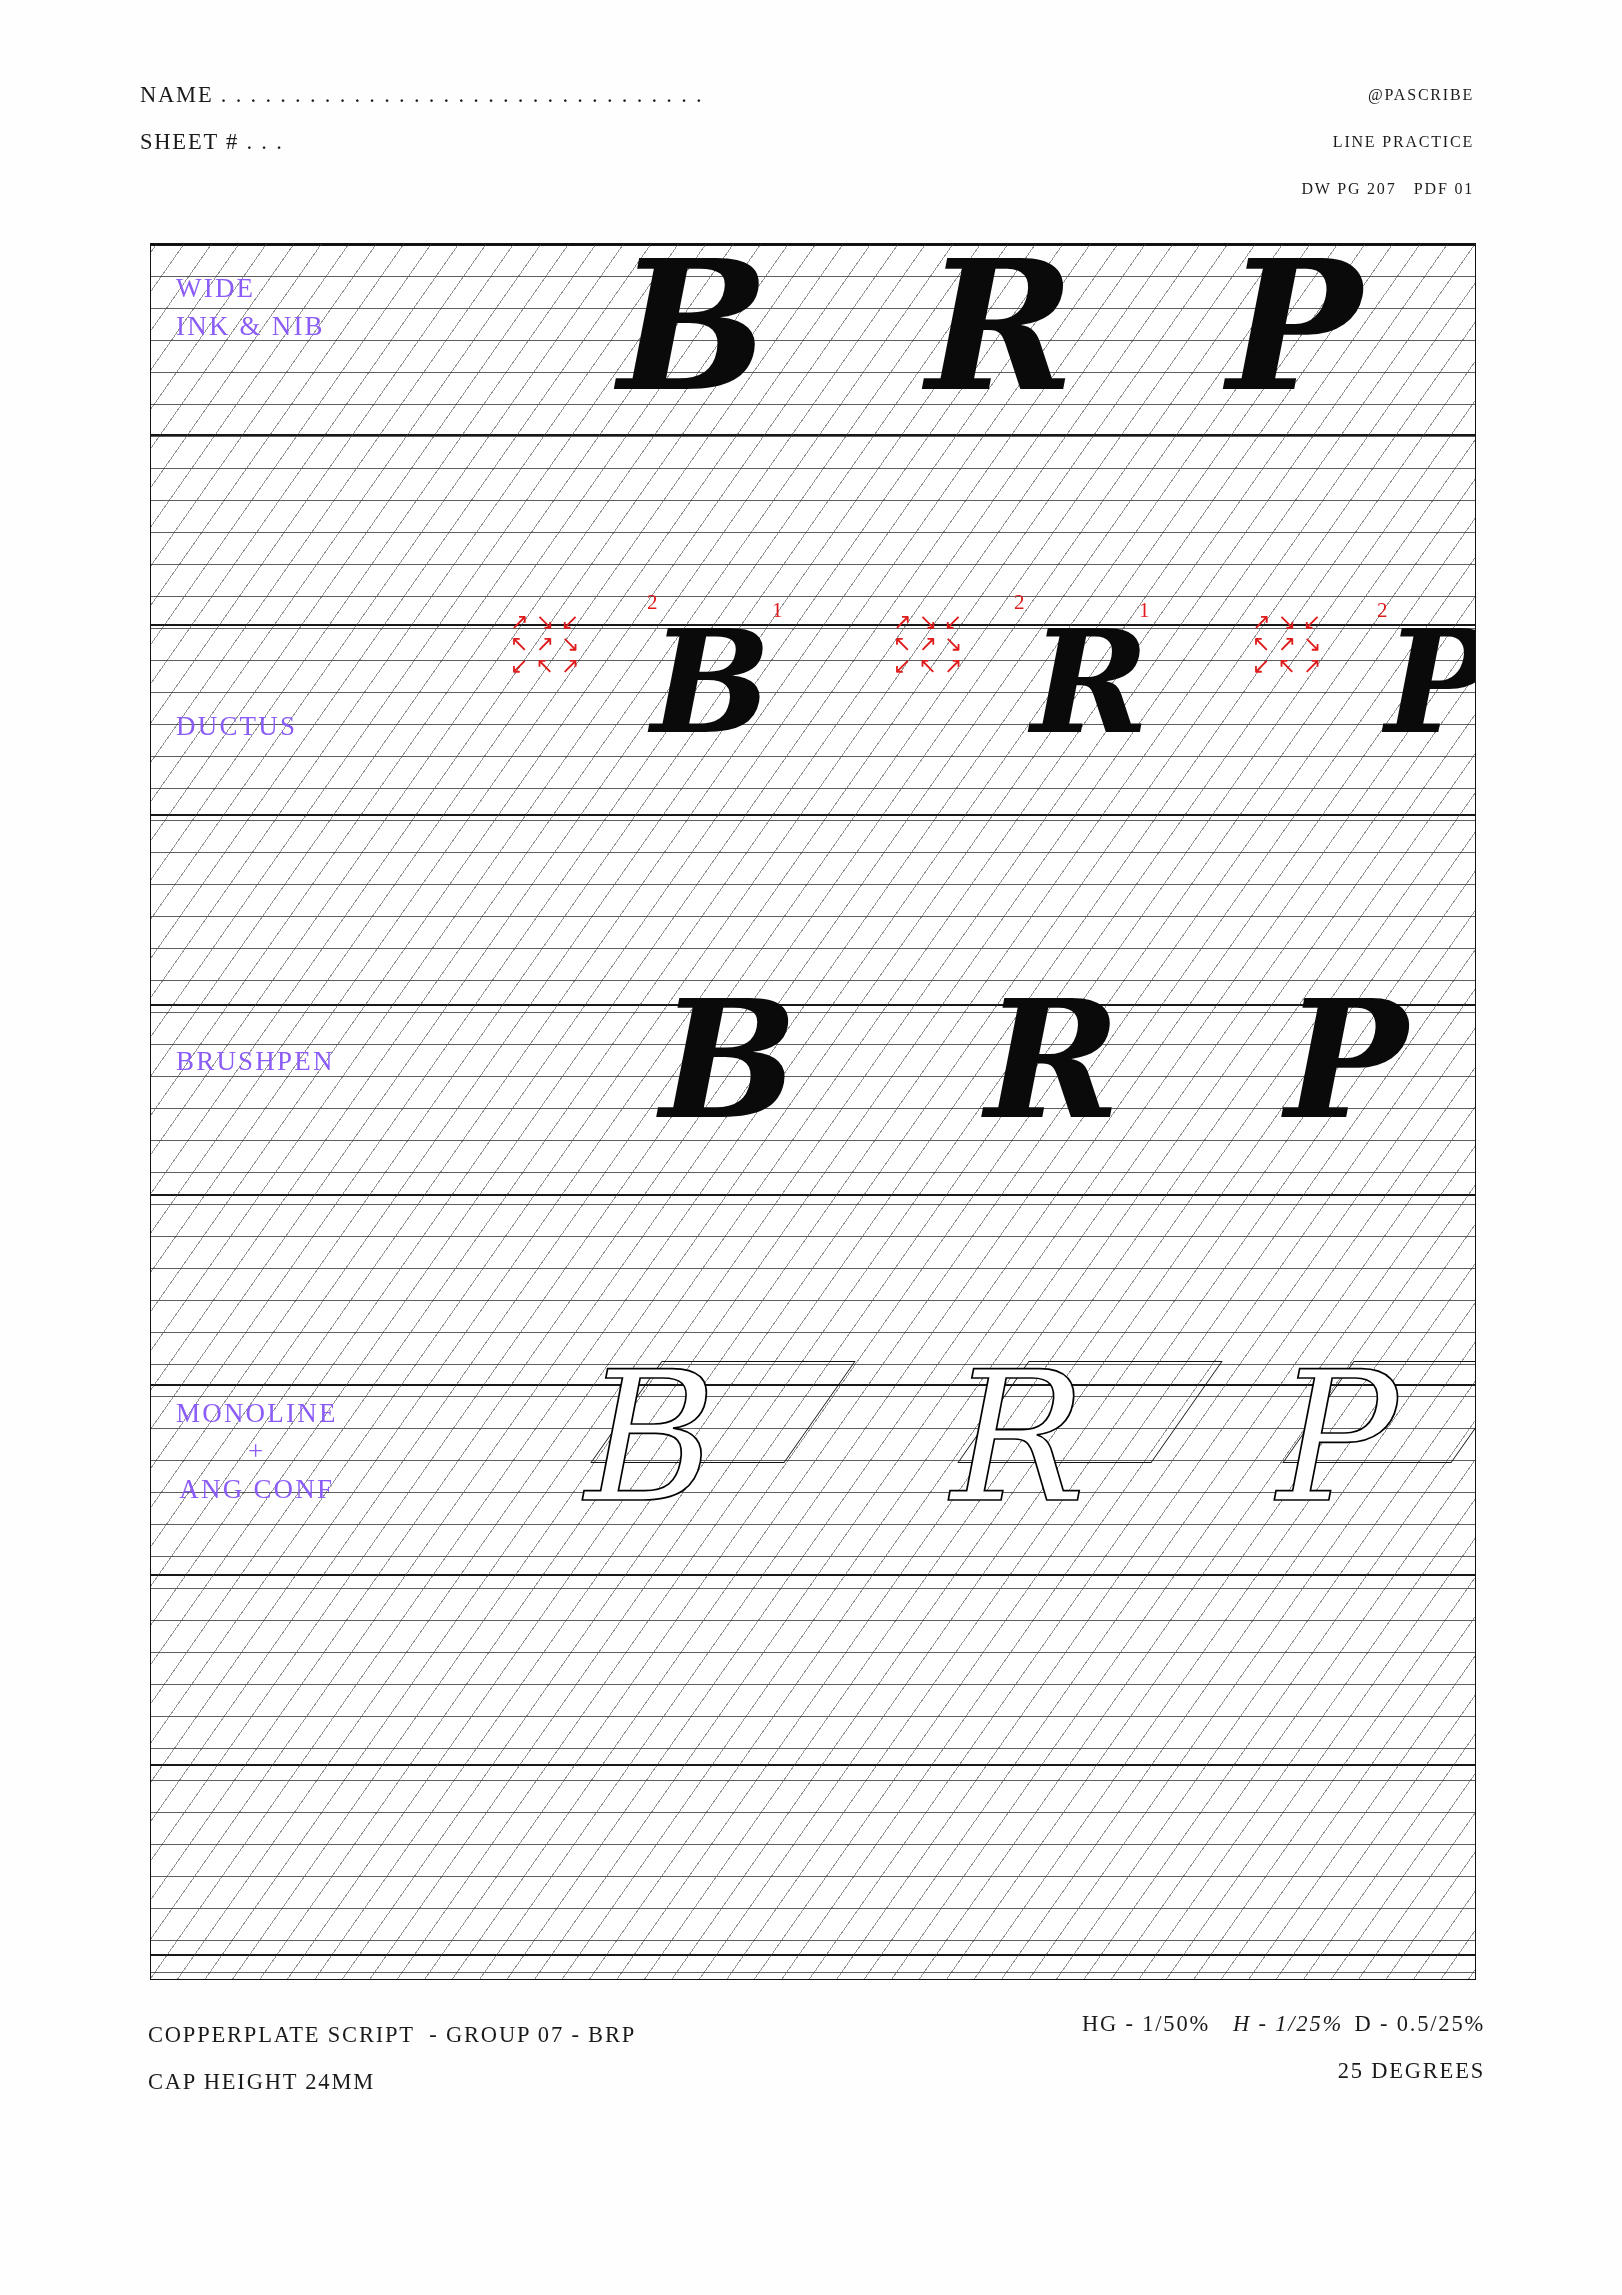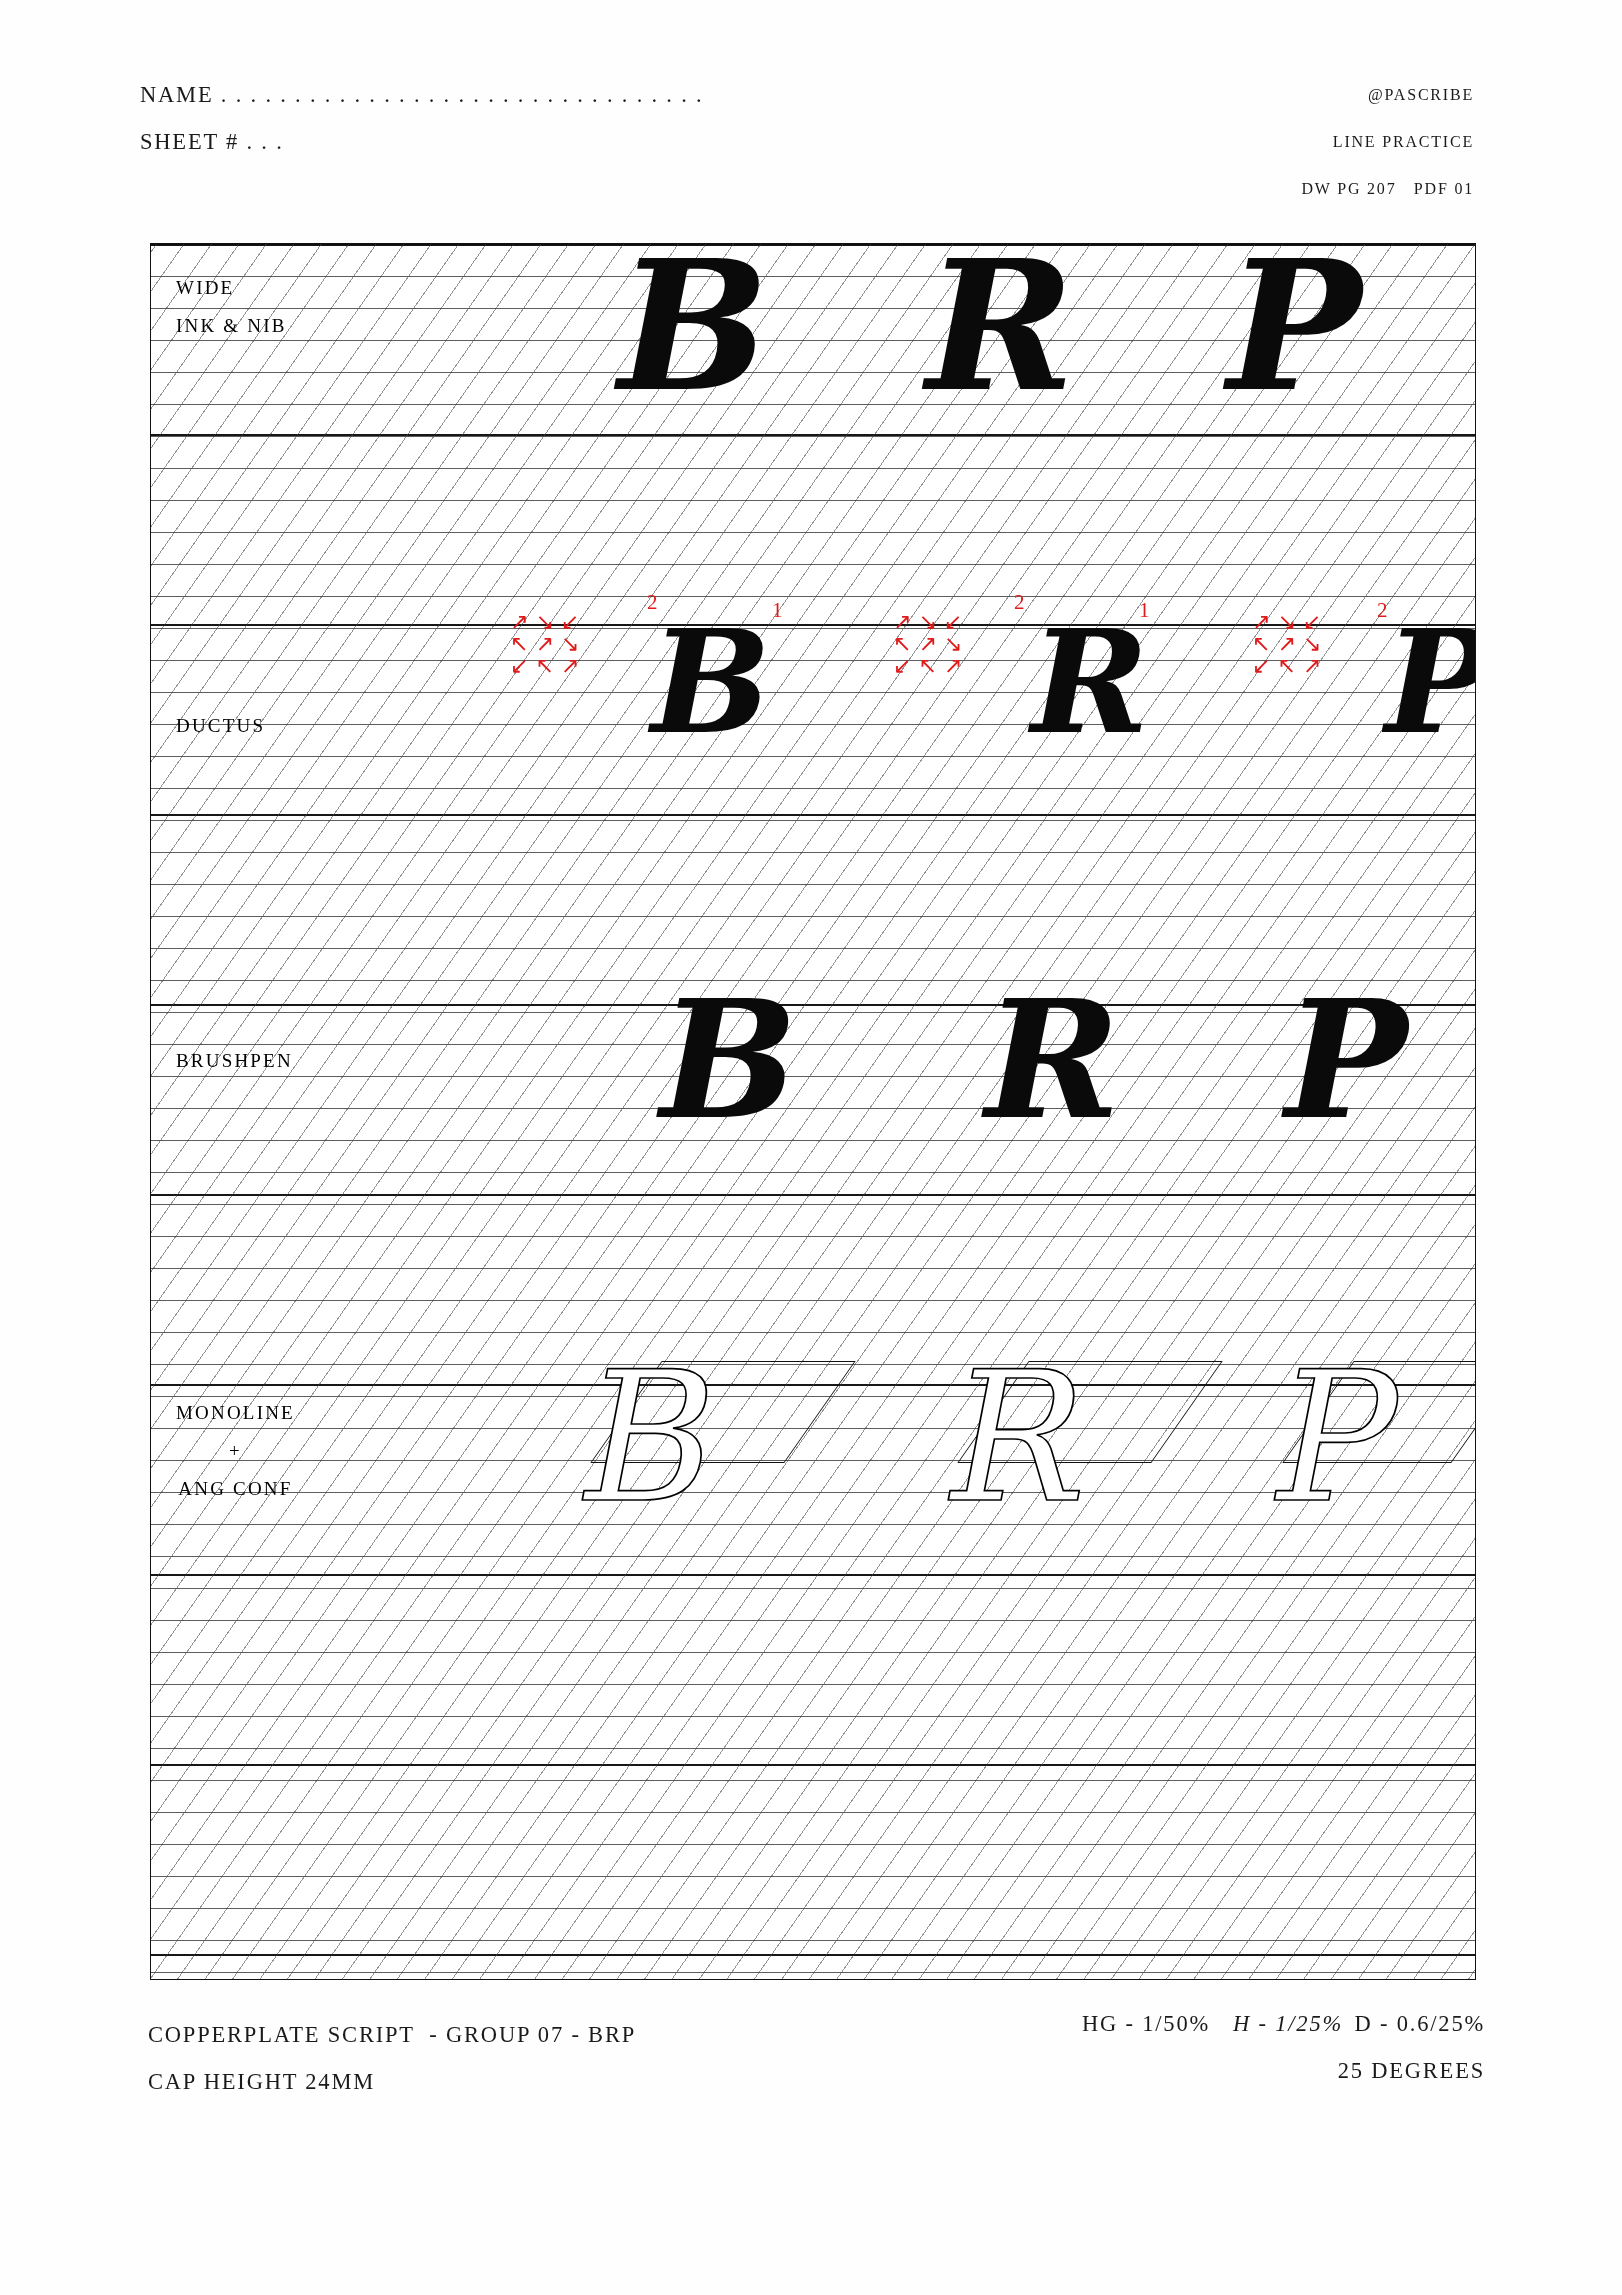--- a/index.html
+++ b/index.html
@@ -98,23 +98,23 @@
       rgba(60,60,60,0.55) 0.9px,
       rgba(0,0,0,0) 0.9px,
       rgba(0,0,0,0) 22.5px
     );
   }
 
   
   .row-label {
     position: absolute;
     left: 25px;
-    font-size: 19px;
+    font-size: 27px;
     letter-spacing: 2.2px;
-    color: #000000;
+    color: #8b5cf6;
     line-height: 38px;
     white-space: pre-line;
     background: transparent;
   }
   .row-label.center { text-align: center; }
 
   
   .glyph {
     position: absolute;
     font-family: "DejaVu Serif", serif;
@@ -238,21 +238,21 @@
     <div class="mono-shadow" style="left:1167px; top:1117px; width:167px; height:100px;"></div>
     <div class="glyph mono" style="left:1126px; top:1105px;">P</div>
 
   </div>
 
   <div class="footer">
     <div class="footer-row">
       <span class="footer-left">COPPERPLATE SCRIPT  - GROUP 07 - BRP</span>
       <span class="footer-mid">HG - 1/50%</span>
       <span class="footer-mid2">H - 1/25%</span>
-      <span class="footer-right">D - 0.6/25%</span>
+      <span class="footer-right">D - 0.5/25%</span>
     </div>
     <div class="footer-row">
       <span class="footer-left">CAP HEIGHT 24MM</span>
       <span class="footer-right">25 DEGREES</span>
     </div>
   </div>
 
 </div>
 
 

